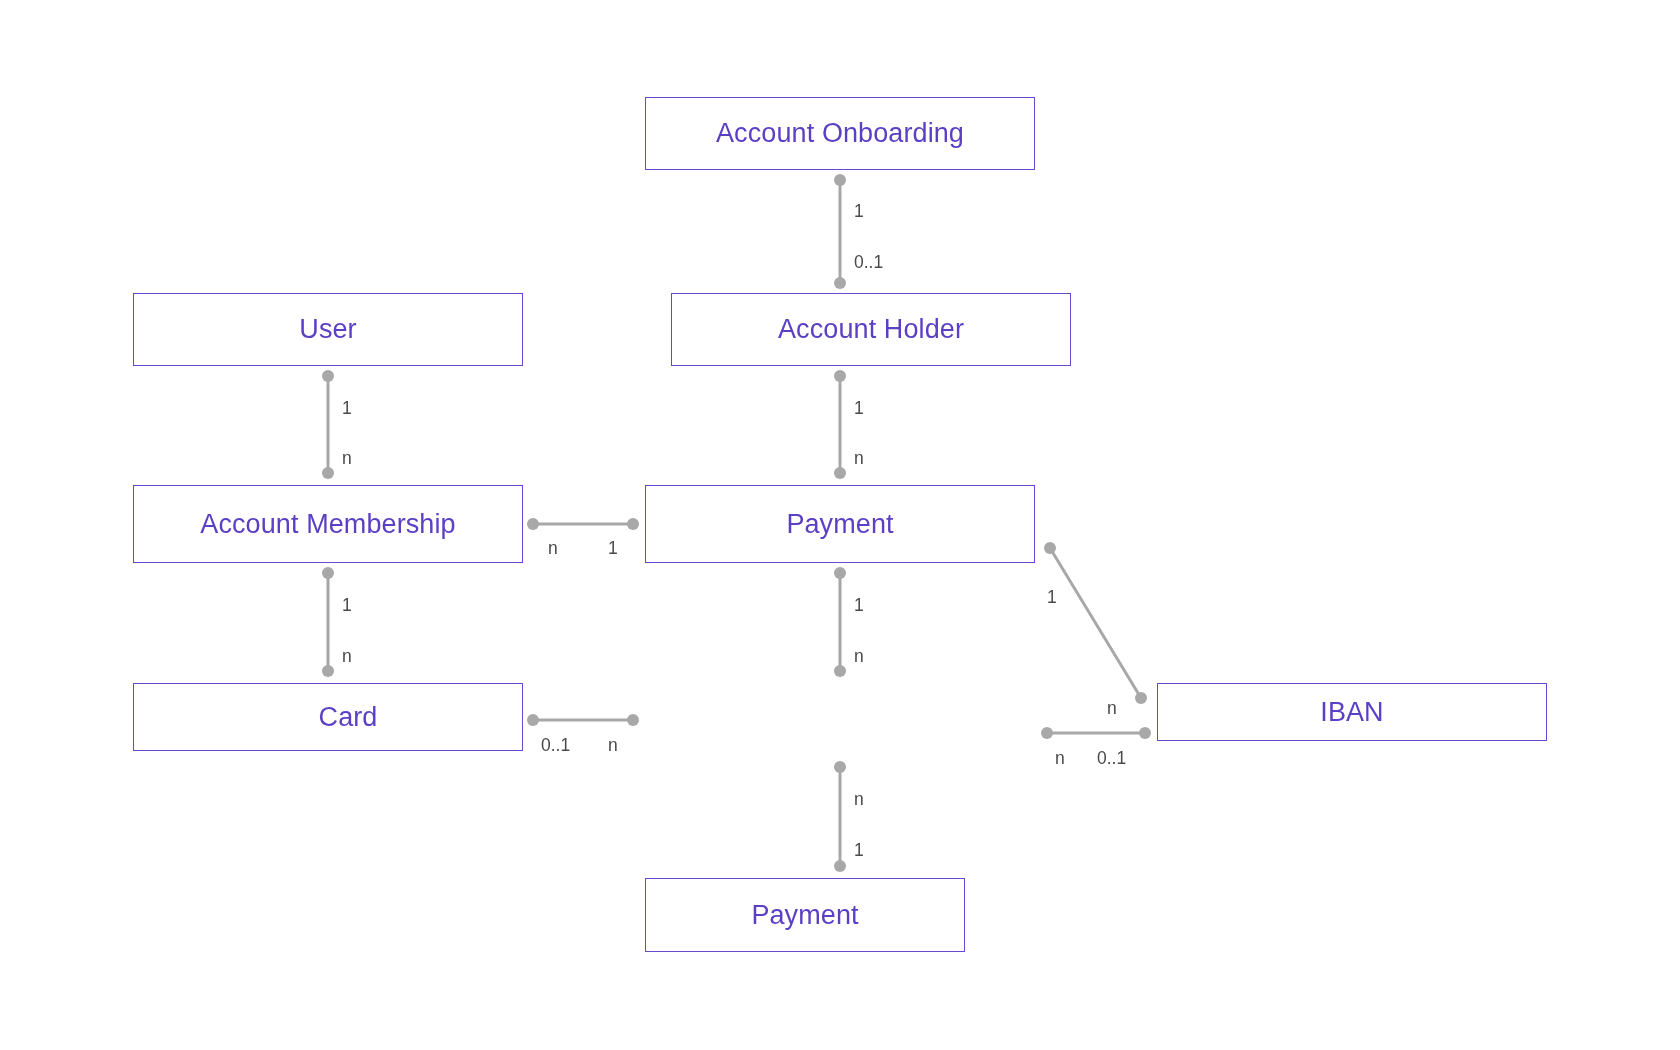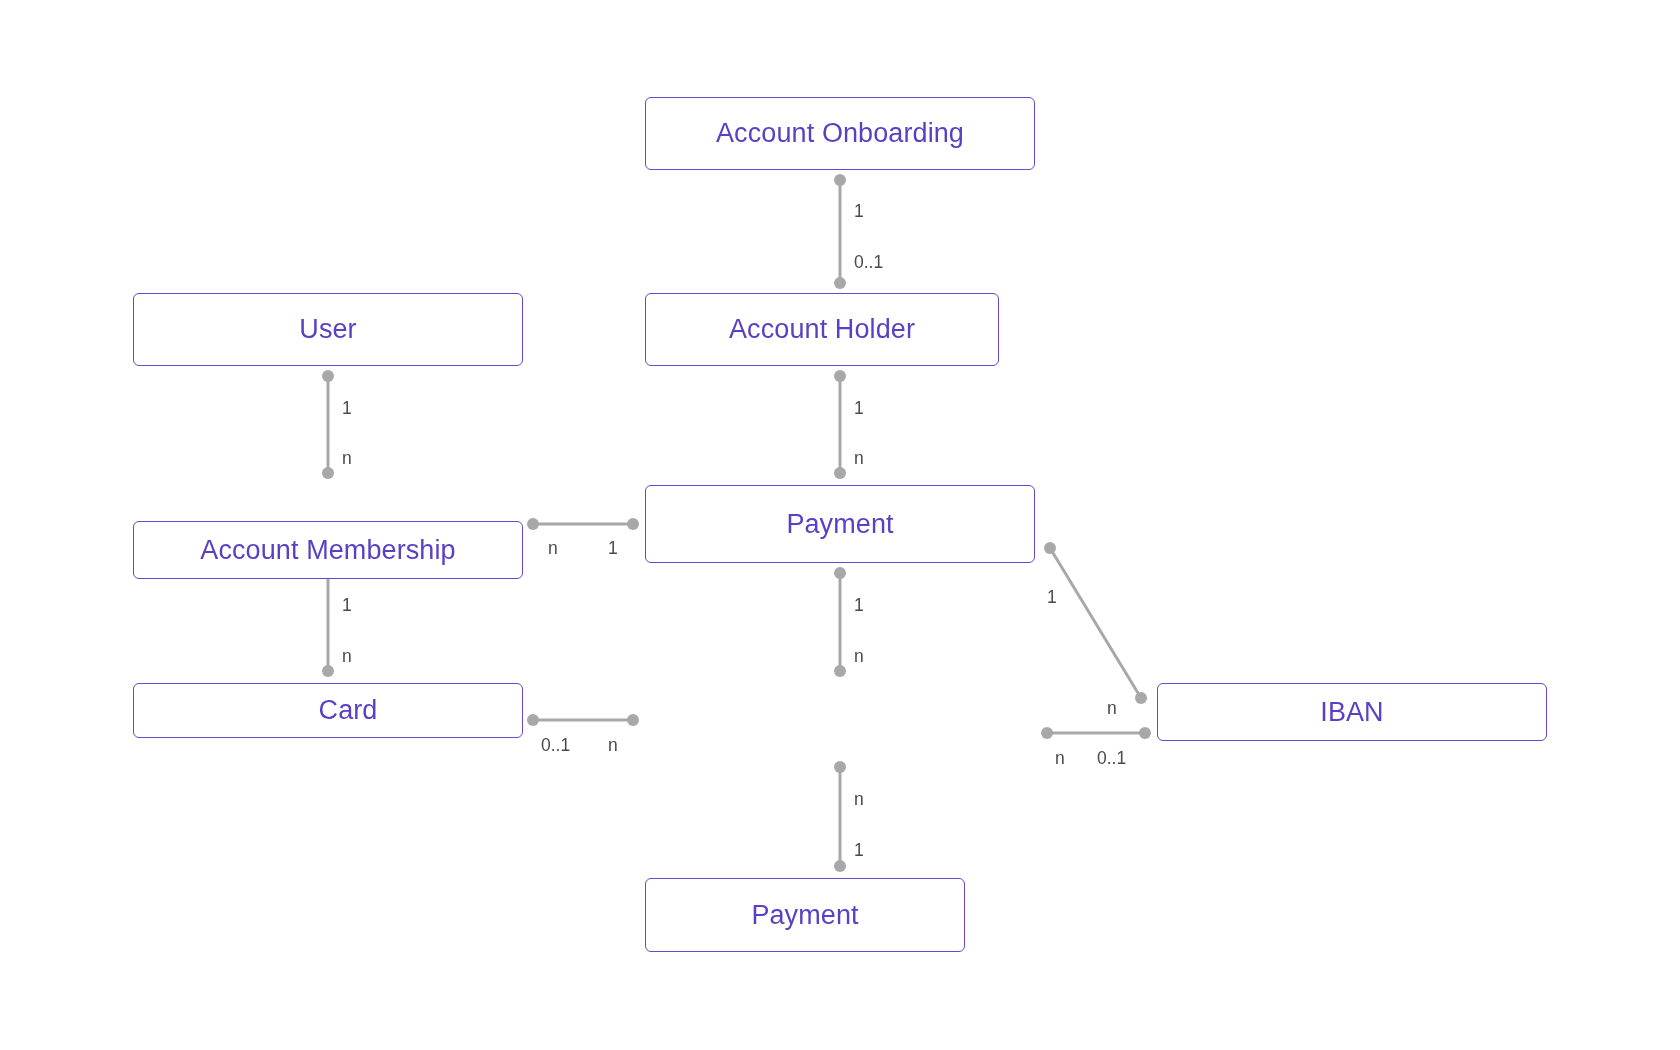--- a/index.html
+++ b/index.html
@@ -25,21 +25,21 @@
     top: 0;
     width: 1680px;
     height: 1050px;
     pointer-events: none;
   }
   .entity-node {
     position: absolute;
     box-sizing: border-box;
     background: #ffffff;
     border: 1.6px solid #6b46d0;
-    border-radius: 6px;
+    border-radius: 0;
     display: flex;
     align-items: center;
     justify-content: center;
   }
   .entity-label {
     color: #5b3fc4;
     font-size: 27px;
     font-family: "Liberation Sans", sans-serif;
     font-weight: 400;
     letter-spacing: 0.1px;
@@ -109,30 +109,30 @@
     <div class="edge-card" style="left: 1055px; top: 750px;">n</div>
     <div class="edge-card" style="left: 1097px; top: 750px;">0..1</div>
     <div class="edge-card" style="left: 854px; top: 791px;">n</div>
     <div class="edge-card" style="left: 854px; top: 842px;">1</div>
     <div class="entity-node" style="left: 645px; top: 97px; width: 390px; height: 73px;">
       <span class="entity-label">Account Onboarding</span>
     </div>
     <div class="entity-node" style="left: 133px; top: 293px; width: 390px; height: 73px;">
       <span class="entity-label">User</span>
     </div>
-    <div class="entity-node" style="left: 645px; top: 293px; width: 354px; height: 73px;">
+    <div class="entity-node" style="left: 671px; top: 293px; width: 400px; height: 73px;">
       <span class="entity-label">Account Holder</span>
     </div>
-    <div class="entity-node" style="left: 133px; top: 485px; width: 390px; height: 58px; margin-top: 36px;">
+    <div class="entity-node" style="left: 133px; top: 485px; width: 390px; height: 78px;">
       <span class="entity-label">Account Membership</span>
     </div>
     <div class="entity-node" style="left: 645px; top: 485px; width: 390px; height: 78px;">
       <span class="entity-label">Payment</span>
     </div>
-    <div class="entity-node" style="left: 133px; top: 683px; width: 390px; height: 55px; padding-left: 40px;">
+    <div class="entity-node" style="left: 133px; top: 683px; width: 390px; height: 68px; padding-left: 40px;">
       <span class="entity-label">Card</span>
     </div>
     <div class="entity-node" style="left: 1157px; top: 683px; width: 390px; height: 58px;">
       <span class="entity-label">IBAN</span>
     </div>
     <div class="entity-node" style="left: 645px; top: 878px; width: 320px; height: 74px;">
       <span class="entity-label">Payment</span>
     </div>
   </div>
 

